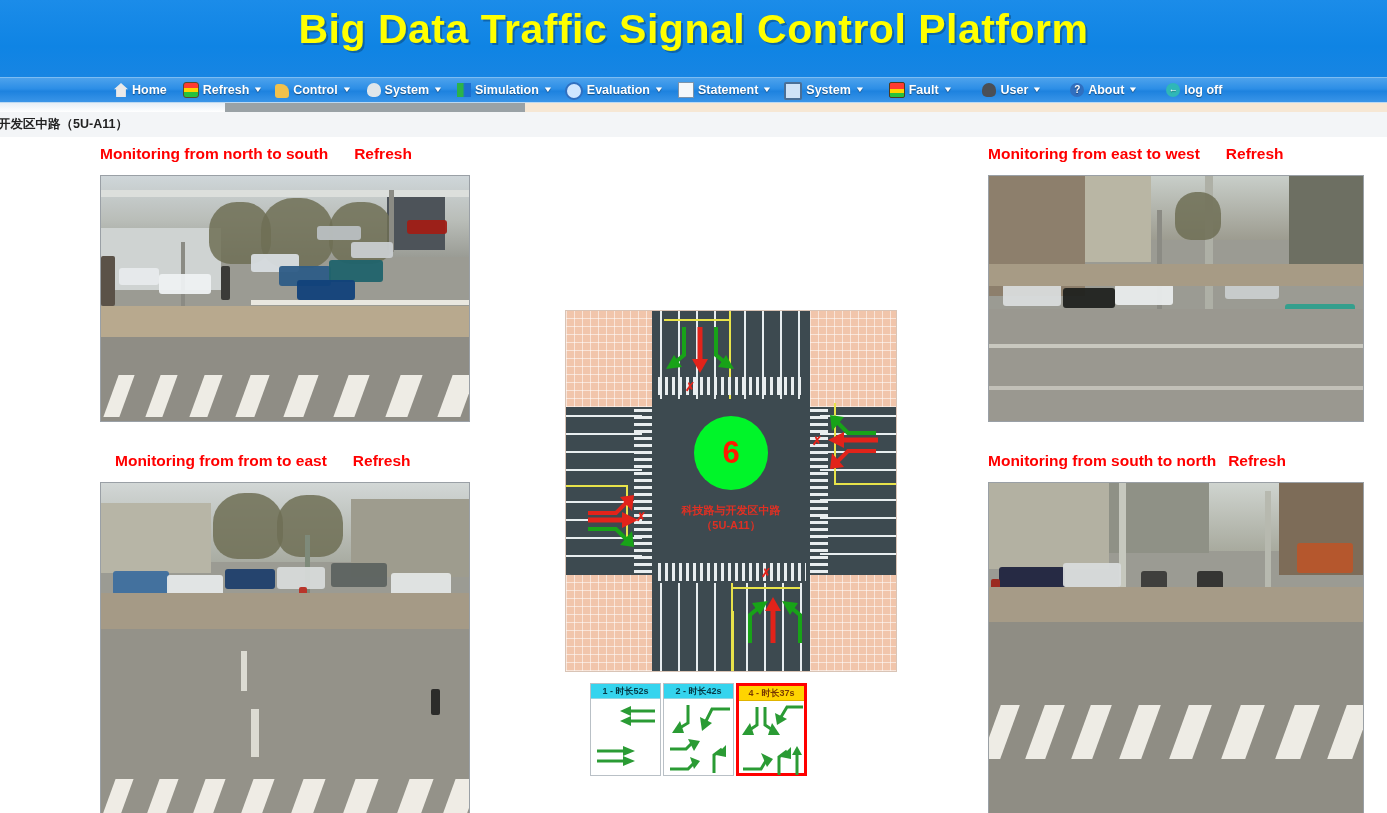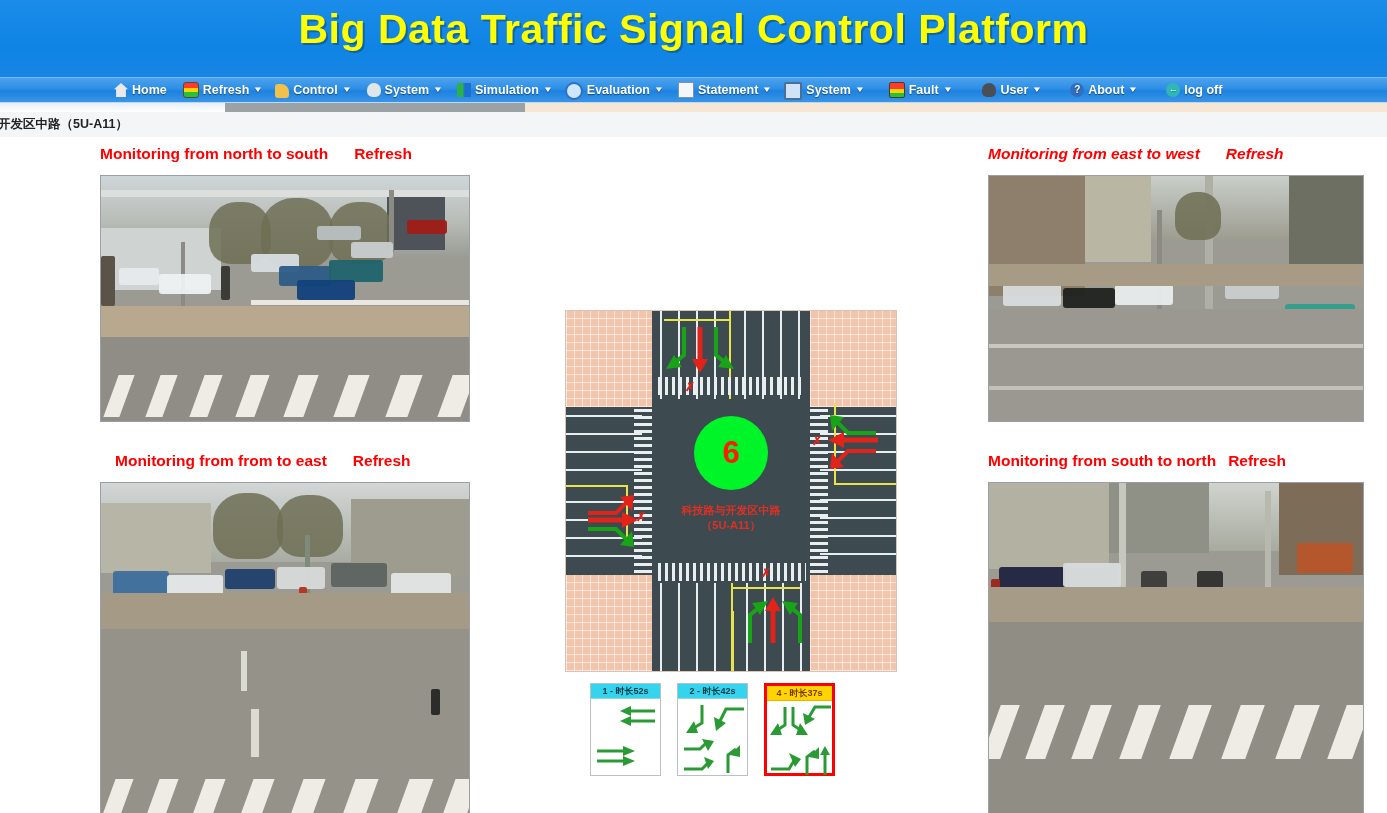--- a/index.html
+++ b/index.html
@@ -156,21 +156,21 @@
     text-align:center;color:#e03023;font-weight:bold;
     font-size:11px;line-height:15px;white-space:nowrap;
     filter:blur(.4px);
   }
   #xsec .label.l1{top:192px;}
   #xsec .label.l2{top:207px;}
   .ar{position:absolute;}
   .ar svg{display:block;}
   #xsec .ped{position:absolute;color:#e2231a;font-size:12px;line-height:12px;font-weight:bold;}
   
-  #phases{position:absolute;left:590px;top:546px;display:flex;gap:16px;}
+  #phases{position:absolute;left:590px;top:546px;display:flex;gap:2px;}
   .phase{
     width:71px;height:93px;
     border:1px solid #b9c0c6;
     background:#ffffff;
     box-sizing:border-box;
     position:relative;
   }
   .phase.active{border:3px solid #ff0000;}
   .phase .ph-head{
     height:14px;line-height:14px;
@@ -258,21 +258,21 @@
 <div id="crumbbar">
   <div id="crumb">开发区中路（5U-A11）</div>
 </div>
 
 <div id="content">
 
   <div class="mon-head" style="left:100px;top:8px;">
     <span class="mh-title">Monitoring from north to south</span>
     <span class="mh-refresh">Refresh</span>
   </div>
-  <div class="mon-head" style="left:988px;top:8px;font-style:italic;">
+  <div class="mon-head" style="left:988px;top:8px;">
     <span class="mh-title">Monitoring from east to west</span>
     <span class="mh-refresh">Refresh</span>
   </div>
   <div class="mon-head" style="left:115px;top:315px;">
     <span class="mh-title">Monitoring from from to east</span>
     <span class="mh-refresh">Refresh</span>
   </div>
   <div class="mon-head tight" style="left:988px;top:315px;">
     <span class="mh-title">Monitoring from south to north</span>
     <span class="mh-refresh">Refresh</span>

